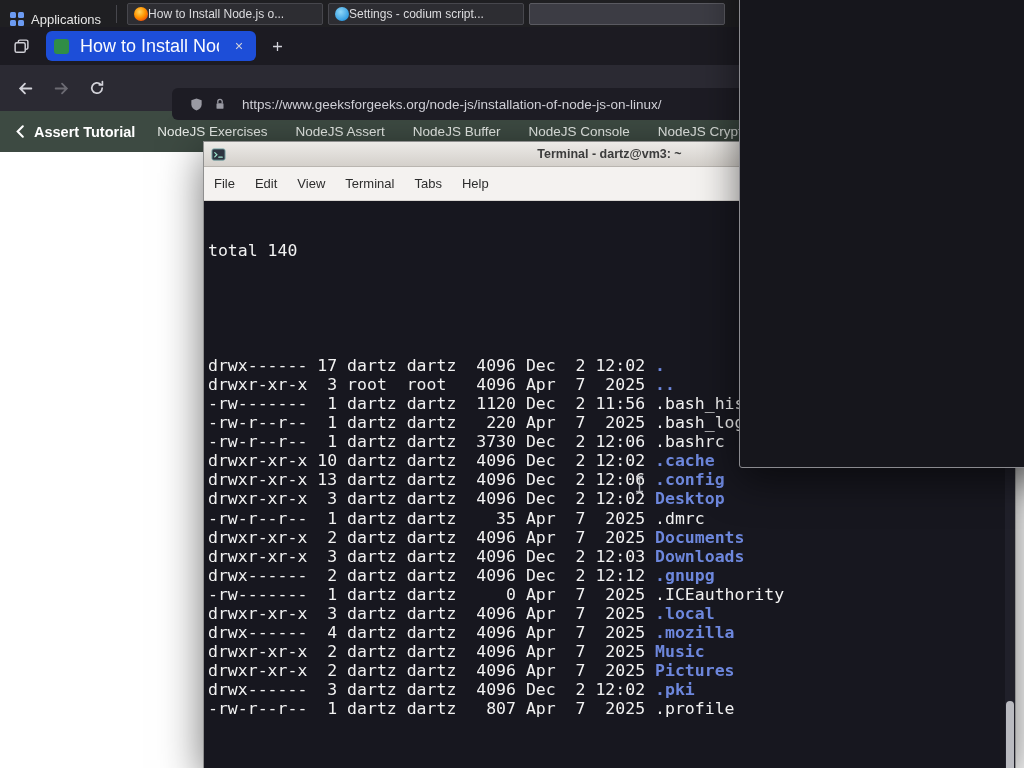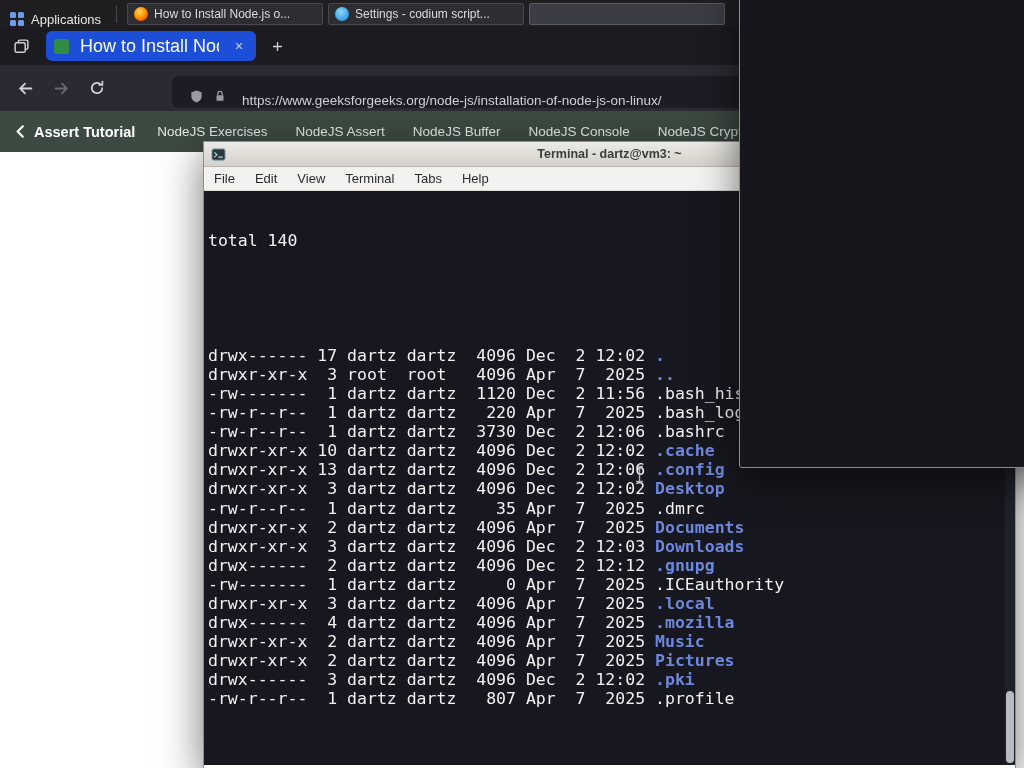--- a/index.html
+++ b/index.html
@@ -9,21 +9,21 @@
 
   
   .top-panel{position:absolute;left:0;top:0;width:1024px;height:27px;background:#1f1f22;
     display:flex;align-items:center;color:#e6e6e6;font-size:13px;z-index:40}
   .apps-btn{display:flex;align-items:flex-end;gap:6px;padding:0 10px;height:100%;cursor:default}
   .apps-icon{width:15px;height:15px;display:grid;grid-template-columns:6px 6px;grid-auto-rows:6px;gap:2px}
   .apps-icon i{background:#6c9bf2;border-radius:1.5px}
   .panel-sep{width:1px;height:18px;background:#47474d;margin:0 5px}
   .taskbar{display:flex;align-items:center;height:100%}
   .task-btn{width:196px;height:22px;background:#2d2d32;border:1px solid #47474d;border-radius:2px;
-    display:flex;align-items:center;gap:6px;padding:0 6px;margin-left:5px}
+    display:flex;align-items:center;padding:0 6px;margin-left:5px}
   .task-btn.active{background:#3c3c44;border-color:#5a5a61}
   .task-title{white-space:nowrap;overflow:hidden;font-size:12px;color:#dcdcdf}
   .task-icon{width:14px;height:14px;flex:0 0 auto;border-radius:50%}
   .task-icon.firefox{background:radial-gradient(circle at 40% 35%,#ffd45f 0%,#ff9500 45%,#e8420c 85%)}
   .task-icon.vscodium{background:radial-gradient(circle at 40% 35%,#8ed6f7 0%,#2f9ae0 75%)}
   .task-icon.terminal{background:#16161c;border:1px solid #8a8a8f;border-radius:3px;position:relative}
   .task-icon.terminal::after{content:">_";position:absolute;left:1px;top:1px;
     font:bold 7px "DejaVu Sans Mono",monospace;color:#9fe8a0}
   .tray{margin-left:auto;display:flex;align-items:center;gap:12px;padding-right:8px}
   .tray-box{width:32px;height:23px;border:1px solid #6a6a70;background:#34343b;
@@ -41,22 +41,22 @@
   .tab-title{white-space:nowrap;overflow:hidden;flex:1}
   .tab-close{width:18px;height:18px;display:flex;align-items:center;justify-content:center;border-radius:3px;flex:0 0 auto}
   .newtab{width:26px;height:26px;margin-left:8px;display:flex;align-items:center;justify-content:center;border-radius:4px}
   .tabs-chevron{position:absolute;right:150px;top:7px;width:24px;height:24px;display:flex;align-items:center;justify-content:center}
   .win-btn{position:absolute;top:7px;width:26px;height:24px;display:flex;align-items:center;justify-content:center}
   .win-min{right:76px}.win-max{right:41px}.win-close{right:6px}
 
   
   .ff-navbar{position:absolute;top:65px;left:0;width:1024px;height:46px;background:#2b2a33;z-index:30}
   .nav-icon{position:absolute;top:8px;width:30px;height:30px;display:flex;align-items:center;justify-content:center;border-radius:4px}
-  .urlbar{position:absolute;left:172px;top:11px;width:643px;height:32px;background:#1d1c24;border-radius:6px;
-    display:flex;align-items:flex-end;color:#cfcfd6}
+  .urlbar{position:absolute;left:172px;top:23px;width:643px;height:32px;background:#1d1c24;border-radius:6px;
+    display:flex;align-items:center;color:#cfcfd6}
   .urlbar .pad{width:12px}
   .url-text{font-size:13.5px;margin-left:10px;white-space:nowrap;overflow:hidden;flex:1}
   .url-ico{width:24px;height:24px;display:flex;align-items:center;justify-content:center;flex:0 0 auto}
 
   
   .site-header{position:absolute;top:111px;left:0;width:1024px;height:41px;background:var(--header-bg,#3d4a42);
     display:flex;align-items:center;color:#fff;z-index:5}
   .site-chevL{margin-left:14px}
   .site-active{font-weight:bold;font-size:14.5px;margin-left:8px;white-space:nowrap}
   .site-links{display:flex;gap:28px;margin-left:22px;width:672px;overflow:hidden;
@@ -70,21 +70,21 @@
 
   
   .terminal{position:absolute;left:203px;top:141px;width:813px;height:627px;z-index:20;
     border:1px solid #8f8f8f;border-bottom:none;box-shadow:0 12px 40px rgba(0,0,0,.55)}
   .t-titlebar{height:25px;background:linear-gradient(#eceae7,#d4d0cb);border-bottom:1px solid #b9b5b0;
     position:relative;display:flex;align-items:center}
   .t-title{position:absolute;left:0;right:0;text-align:center;font-size:12.5px;font-weight:bold;color:#3c3c3c}
   .t-winicon{margin-left:7px;z-index:1}
   .t-controls{margin-left:auto;display:flex;gap:5px;margin-right:6px;z-index:1;align-items:center}
   .t-ctrl{width:18px;height:18px;display:flex;align-items:center;justify-content:center}
-  .t-menubar{height:24px;background:#f4f2f0;border-bottom:1px solid #d9d6d2;
+  .t-menubar{height:34px;background:#f4f2f0;border-bottom:1px solid #d9d6d2;
     display:flex;align-items:center;font-size:13px;color:#2d2d2d}
   .t-menu-item{padding:0 10px}
   .t-body{position:relative;height:574px;background:#17171f;color:#f2f2f2;
     font-family:"DejaVu Sans Mono",monospace;font-size:16.5px;line-height:19.1px;
     padding:2px 0 0 4px;overflow:hidden;white-space:pre}
   .c-prompt{color:var(--prompt-green,#45c945);font-weight:bold}
   .c-path{color:var(--dir-blue,#6d87dd);font-weight:bold}
   .c-cmd{color:var(--command-yellow,#e6e67a)}
   .t-name.dir{color:var(--dir-blue,#6d87dd);font-weight:bold}
   .t-scroll{position:absolute;right:0;top:0;width:10px;height:100%;background:#20202a}

